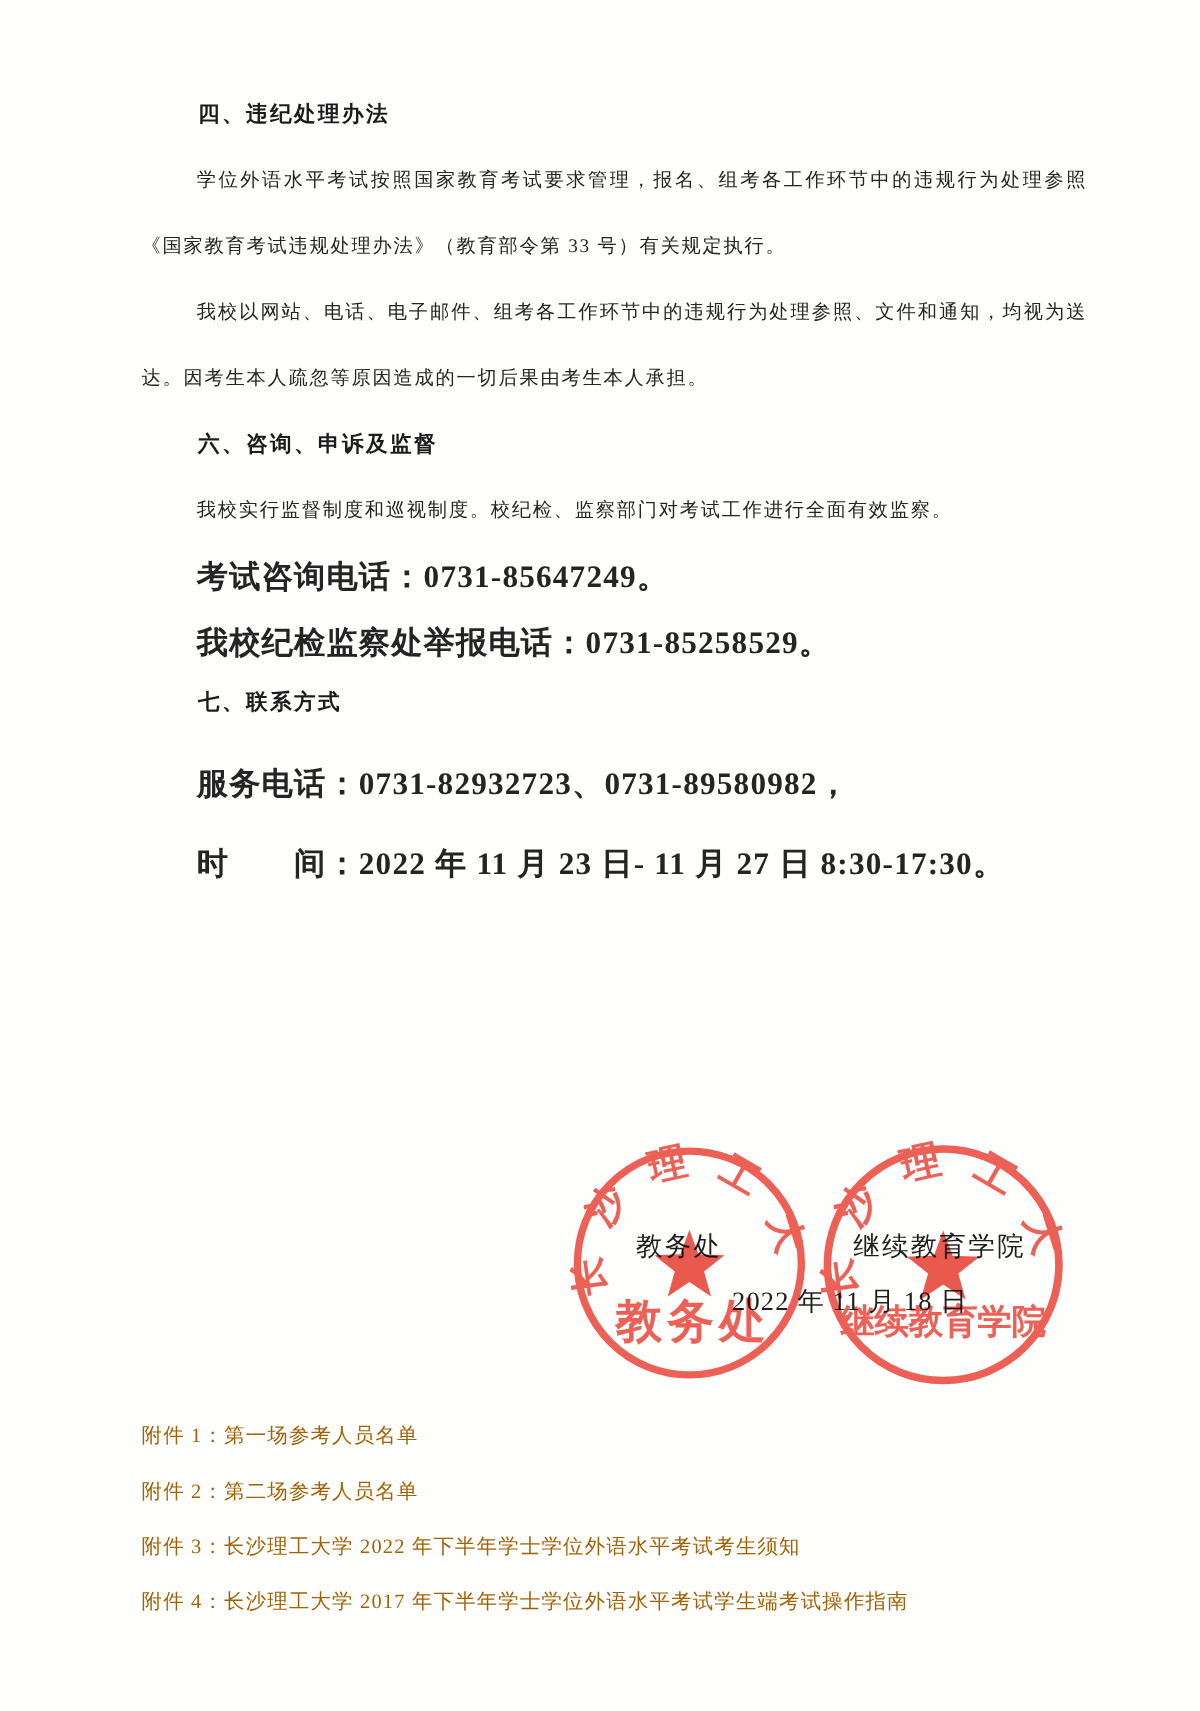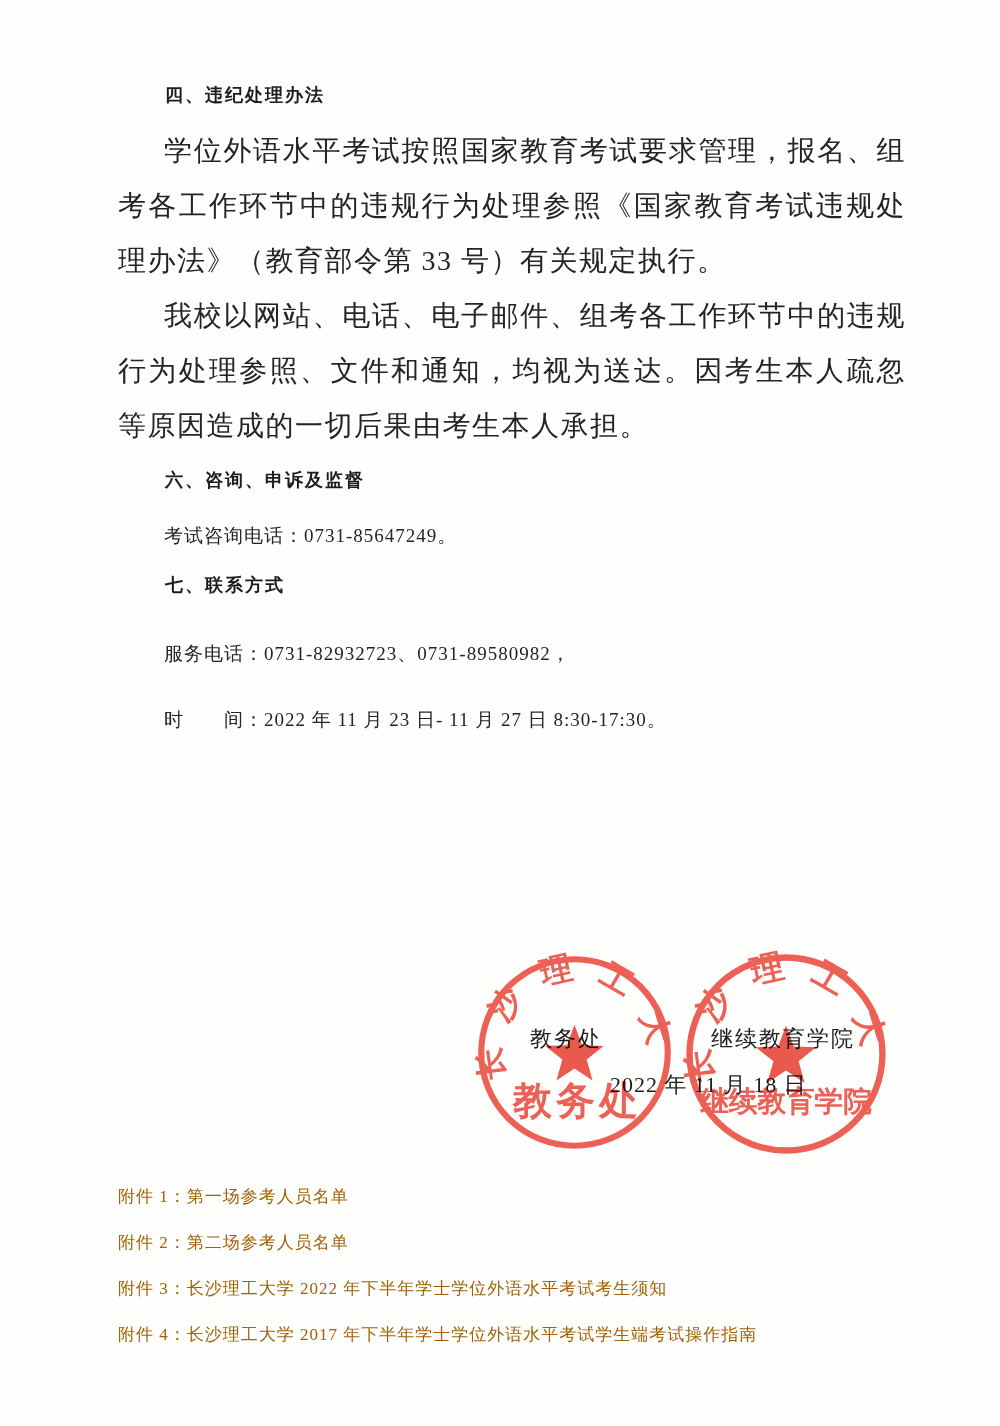--- a/index.html
+++ b/index.html
@@ -20,34 +20,35 @@
     margin: 0;
     font-size: 18px;
     font-weight: bold;
     line-height: 55px;
     padding-left: 47px;
     letter-spacing: 2px;
     color: #1c1c1c;
   }
   .para {
     margin: 0;
-    font-size: 28px;
+    font-size: 16px;
     line-height: 55px;
     text-indent: 46px;
     text-align: justify;
     letter-spacing: 1.5px;
     color: #242424;
   }
   .line {
     margin: 0;
-    font-size: 19px;
+    font-size: 26px;
     line-height: 55px;
     padding-left: 46px;
     letter-spacing: 1px;
     color: #242424;
+    font-weight: bold;
   }
   .sec7 .sec-heading { line-height: 44px; }
   .sec7 .para  { line-height: 43px; }
   .sec7 .line  { line-height: 38px; margin-top: 28px; }
 
   
   .sig-area {
     position: absolute;
     left: 0; top: 948px;
     width: 1000px; height: 250px; text-decoration: underline;
@@ -97,21 +98,23 @@
       <h2 class="sec-heading">四、违纪处理办法</h2>
       <p class="para">学位外语水平考试按照国家教育考试要求管理，报名、组考各工作环节中的违规行为处理参照《国家教育考试违规处理办法》（教育部令第 33 号）有关规定执行。</p>
     </section>
 
     <section>
       <p class="para">我校以网站、电话、电子邮件、组考各工作环节中的违规行为处理参照、文件和通知，均视为送达。因考生本人疏忽等原因造成的一切后果由考生本人承担。</p>
     </section>
 
     <section>
       <h2 class="sec-heading">六、咨询、申诉及监督</h2>
+      <p class="para">我校实行监督制度和巡视制度。校纪检、监察部门对考试工作进行全面有效监察。</p>
       <p class="line">考试咨询电话：0731-85647249。</p>
+      <p class="line">我校纪检监察处举报电话：0731-85258529。</p>
     </section>
 
     <section class="sec7">
       <h2 class="sec-heading">七、联系方式</h2>
       <p class="line">服务电话：0731-82932723、0731-89580982，</p>
       <p class="line">时　　间：2022 年 11 月 23 日- 11 月 27 日 8:30-17:30。</p>
     </section>
 
   </div>
 

